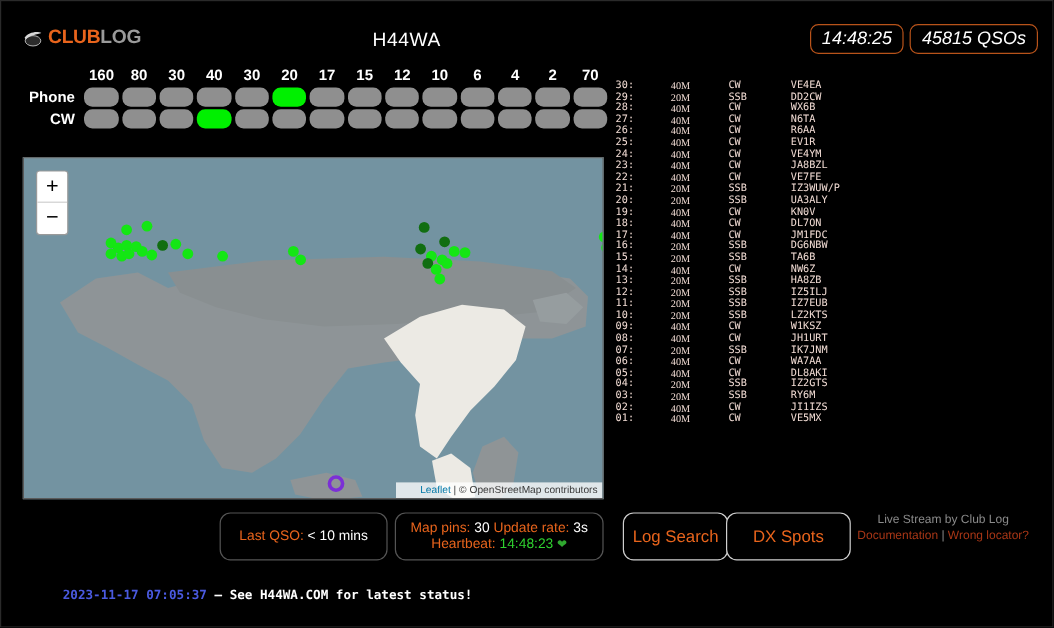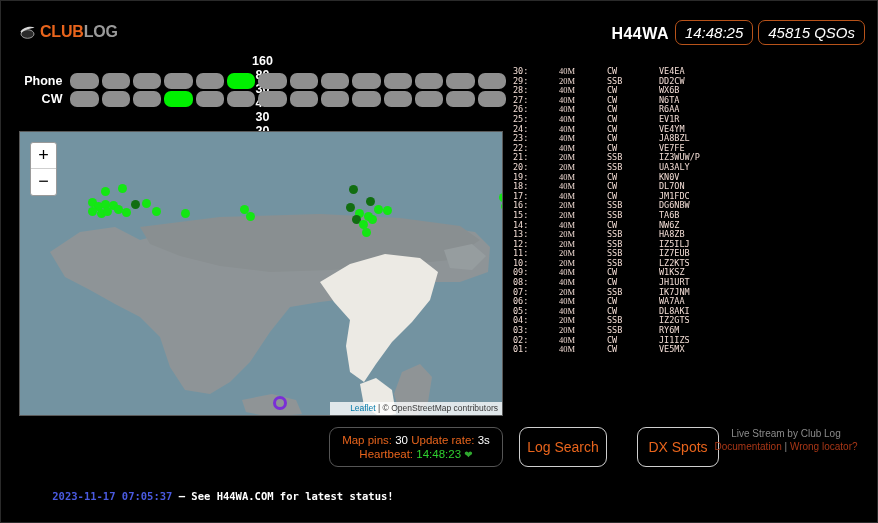--- a/index.html
+++ b/index.html
@@ -26,22 +26,22 @@
     display: flex; align-items: center; gap: 4px; justify-content: flex-end;
   }
   .logo-mark { width: 17px; height: 17px; position: relative; }
   .logo-text {
     font-size: 16px; font-weight: bold; letter-spacing: -0.2px;
   }
   .logo-text .c1 { color: #e8641c; }
   .logo-text .c2 { color: #9a9a9a; }
   .callsign-title {
     position: absolute; left: 0; top: 12px; width: 660px;
-    text-align: right; color: #ffffff;
-    font-size: 16px; font-weight: bold; letter-spacing: 0.5px;
+    text-align: center; color: #ffffff;
+    font-size: 16px; font-weight: normal; letter-spacing: 0.5px;
   }
   .stat-group {
     position: absolute; right: 6px; top: 7px;
     display: flex; gap: 5px; align-items: stretch; font-style: italic;
   }
   .pill {
     border: 1px solid #b8531a; border-radius: 7px;
     background: #000; color: #ffffff;
     display: flex; align-items: center; justify-content: center;
     padding: 3px 9px; font-size: 15px; white-space: nowrap;
@@ -49,21 +49,21 @@
   .pill.small { font-size: 10.5px; padding: 3px 7px; }
   .pill .lbl { color: #ffffff; }
   .pill .rateval { color: #e8a01c; margin: 0 3px; }
 
   
   .grid-wrap {
     position: absolute; left: 18px; top: 53px;
     width: 490px;
   }
   .grid-row { display: flex; align-items: center; height: 16px; margin-bottom: 2px; }
-  .grid-row.bands { height: 17px; flex-direction: column; }
+  .grid-row.bands { height: 17px; }
   .row-label {
     width: 54px; text-align: right; padding-right: 8px;
     color: #ffffff; font-size: 12.5px; font-weight: bold;
   }
   .band-head {
     width: 30px; margin-right: 3px; text-align: center;
     color: #ffffff; font-size: 12.5px; font-weight: bold;
   }
   .cell {
     width: 30px; height: 16px; margin-right: 3px;
@@ -147,21 +147,21 @@
   .heart { color: #2fa82f; font-size: 10px; }
 
   .actbtn {
     position: absolute; top: 426px; height: 40px;
     border: 1px solid #cfcfcf; border-radius: 9px;
     background: #000; color: #e8641c;
     display: flex; align-items: center; justify-content: center;
     font-size: 14px; cursor: pointer;
   }
   .ab1 { left: 518px; width: 88px; }
-  .ab2 { left: 604px; width: 82px; margin-left: 32px; }
+  .ab2 { left: 604px; width: 104px; }
 
   .credits {
     position: absolute; left: 700px; top: 426px; width: 170px;
     text-align: center; font-size: 10px; line-height: 13px;
     color: #8a8a8a;
   }
   .credits .lnk { color: #a83616; cursor: pointer; }
 
   .footer {
     position: absolute; left: 26px; top: 477px;
@@ -352,20 +352,23 @@
       <div class="log-row"><span class="c-idx">07:</span><span class="c-band">20M</span><span class="c-mode">SSB</span><span class="c-call">IK7JNM</span></div>
       <div class="log-row"><span class="c-idx">06:</span><span class="c-band">40M</span><span class="c-mode">CW</span><span class="c-call">WA7AA</span></div>
       <div class="log-row"><span class="c-idx">05:</span><span class="c-band">40M</span><span class="c-mode">CW</span><span class="c-call">DL8AKI</span></div>
       <div class="log-row"><span class="c-idx">04:</span><span class="c-band">20M</span><span class="c-mode">SSB</span><span class="c-call">IZ2GTS</span></div>
       <div class="log-row"><span class="c-idx">03:</span><span class="c-band">20M</span><span class="c-mode">SSB</span><span class="c-call">RY6M</span></div>
       <div class="log-row"><span class="c-idx">02:</span><span class="c-band">40M</span><span class="c-mode">CW</span><span class="c-call">JI1IZS</span></div>
       <div class="log-row"><span class="c-idx">01:</span><span class="c-band">40M</span><span class="c-mode">CW</span><span class="c-call">VE5MX</span></div>
     </div>
 
 
+  <div class="infobar ib2">
+    <span class="ib-line"><span class="ib-label">Last QSO:</span> <span class="ib-val">&lt; 10 mins</span></span>
+  </div>
 
   <div class="infobar ib3">
     <span class="ib-line"><span class="ib-label">Map pins:</span> <span class="ib-val">30</span> <span class="ib-label">Update rate:</span> <span class="ib-val">3s</span></span>
     <span class="ib-line"><span class="ib-label">Heartbeat:</span> <span class="hb-val">14:48:23</span> <span class="heart">❤</span></span>
   </div>
 
   <div class="actbtn ab1">Log Search</div>
   <div class="actbtn ab2">DX Spots</div>
 
   <div class="credits">

